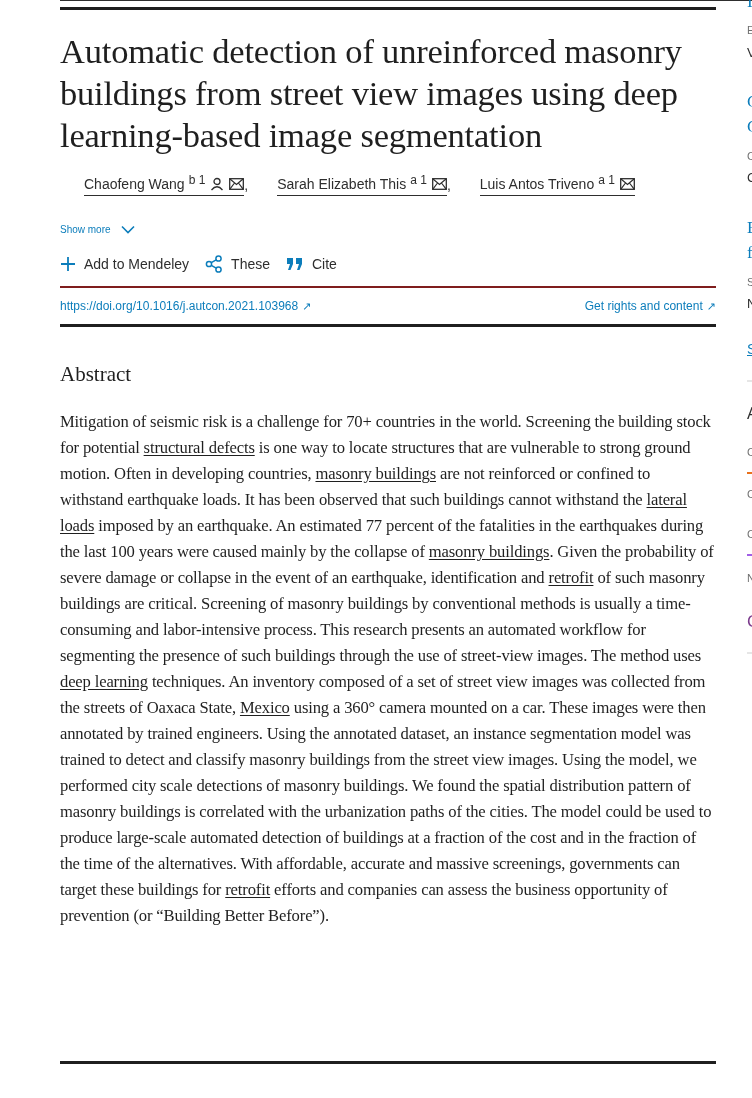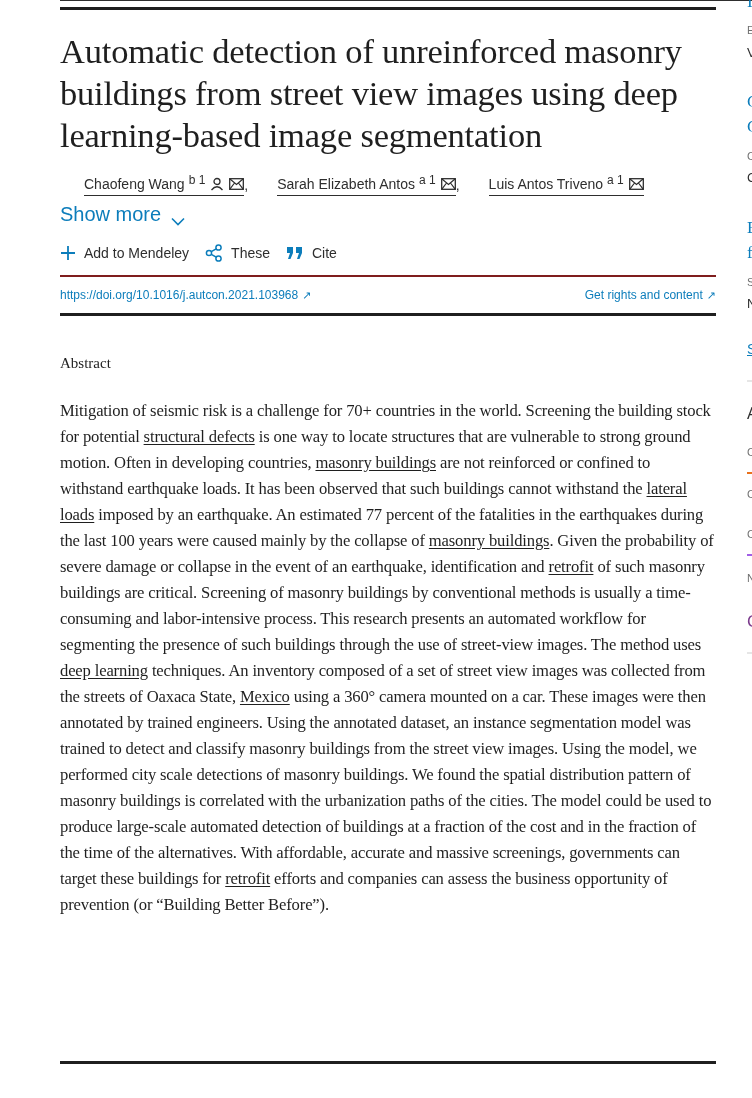--- a/index.html
+++ b/index.html
@@ -20,32 +20,32 @@
       letter-spacing: -0.2px;
     }
 
     .authors { margin-top: 18px; font-size: 14px; line-height: 20px; display: flex; align-items: center; flex-wrap: wrap; color: #2e2e2e; }
     .author { display: inline-flex; align-items: center; border-bottom: 1.5px solid #2e2e2e; padding-bottom: 1px; cursor: pointer; margin-left: 24px; }
     .author .name { color: #2e2e2e; }
     .author sup { font-size: 12px; margin-left: 4px; position: relative; top: -4px; }
     .author .ico { display: inline-flex; align-items: center; margin-left: 5px; }
     .sep { margin-right: 5px; }
 
-    .show-more { margin-top: 7px; font-size: 20px; color: #0c7dbb; display: inline-flex; align-items: flex-end; cursor: pointer; }
+    .show-more { margin-top: 28px; font-size: 10px; color: #0c7dbb; display: inline-flex; align-items: center; cursor: pointer; }
     .show-more .chev { margin-left: 10px; display: inline-flex; }
 
     .actions { margin-top: 18px; display: flex; align-items: center; font-size: 14px; color: #2e2e2e; }
     .action { display: inline-flex; align-items: center; margin-right: 16px; cursor: pointer; }
     .action .ico { display: inline-flex; margin-right: 8px; }
 
     .doi-bar { margin-top: 13px; border-top: 2px solid #7f1d1d; border-bottom: 3px solid #1f1f1f; height: 41px; display: flex; justify-content: space-between; align-items: center; font-size: 12px; color: #0c7dbb; }
     .doi-bar a { color: #0c7dbb; text-decoration: none; cursor: pointer; }
     .arrow { font-size: 11px; margin-left: 4px; }
 
-    .abstract-heading { margin-top: 34px; font-family: "Liberation Serif", serif; font-size: 15px; line-height: 26px; font-weight: normal; color: #1f1f1f; }
+    .abstract-heading { margin-top: 34px; font-family: "Liberation Serif", serif; font-size: 21px; line-height: 26px; font-weight: normal; color: #1f1f1f; }
 
     .abstract-body {
       margin-top: 22px;
       font-family: "Liberation Serif", serif;
       font-size: 16.6px;
       line-height: 26px;
       color: #1f1f1f;
       letter-spacing: -0.15px;
     }
     .abstract-body a { color: #1f1f1f; text-decoration: underline; text-underline-offset: 2px; cursor: pointer; }
@@ -82,21 +82,21 @@
       <span class="ico">
         <svg width="15" height="12" viewBox="0 0 15 12">
             <rect x="0.7" y="0.7" width="13.6" height="10.6" fill="none" stroke="#2e2e2e" stroke-width="1.3"></rect>
             <path d="M0.7 0.7 L7.5 6.5 L14.3 0.7 M0.7 11.3 L5.5 5 M14.3 11.3 L9.5 5" fill="none" stroke="#2e2e2e" stroke-width="1.2"></path>
           </svg>
       </span>
     </span>
     <span class="sep">,</span>
 
     <span class="author">
-      <span class="name">Sarah Elizabeth Antos</span>
+      <span class="name">Sarah Elizabeth This</span>
       <sup>a 1</sup>
       <span class="ico">
         <svg width="15" height="12" viewBox="0 0 15 12">
             <rect x="0.7" y="0.7" width="13.6" height="10.6" fill="none" stroke="#2e2e2e" stroke-width="1.3"></rect>
             <path d="M0.7 0.7 L7.5 6.5 L14.3 0.7 M0.7 11.3 L5.5 5 M14.3 11.3 L9.5 5" fill="none" stroke="#2e2e2e" stroke-width="1.2"></path>
           </svg>
       </span>
     </span>
     <span class="sep">,</span>
 

